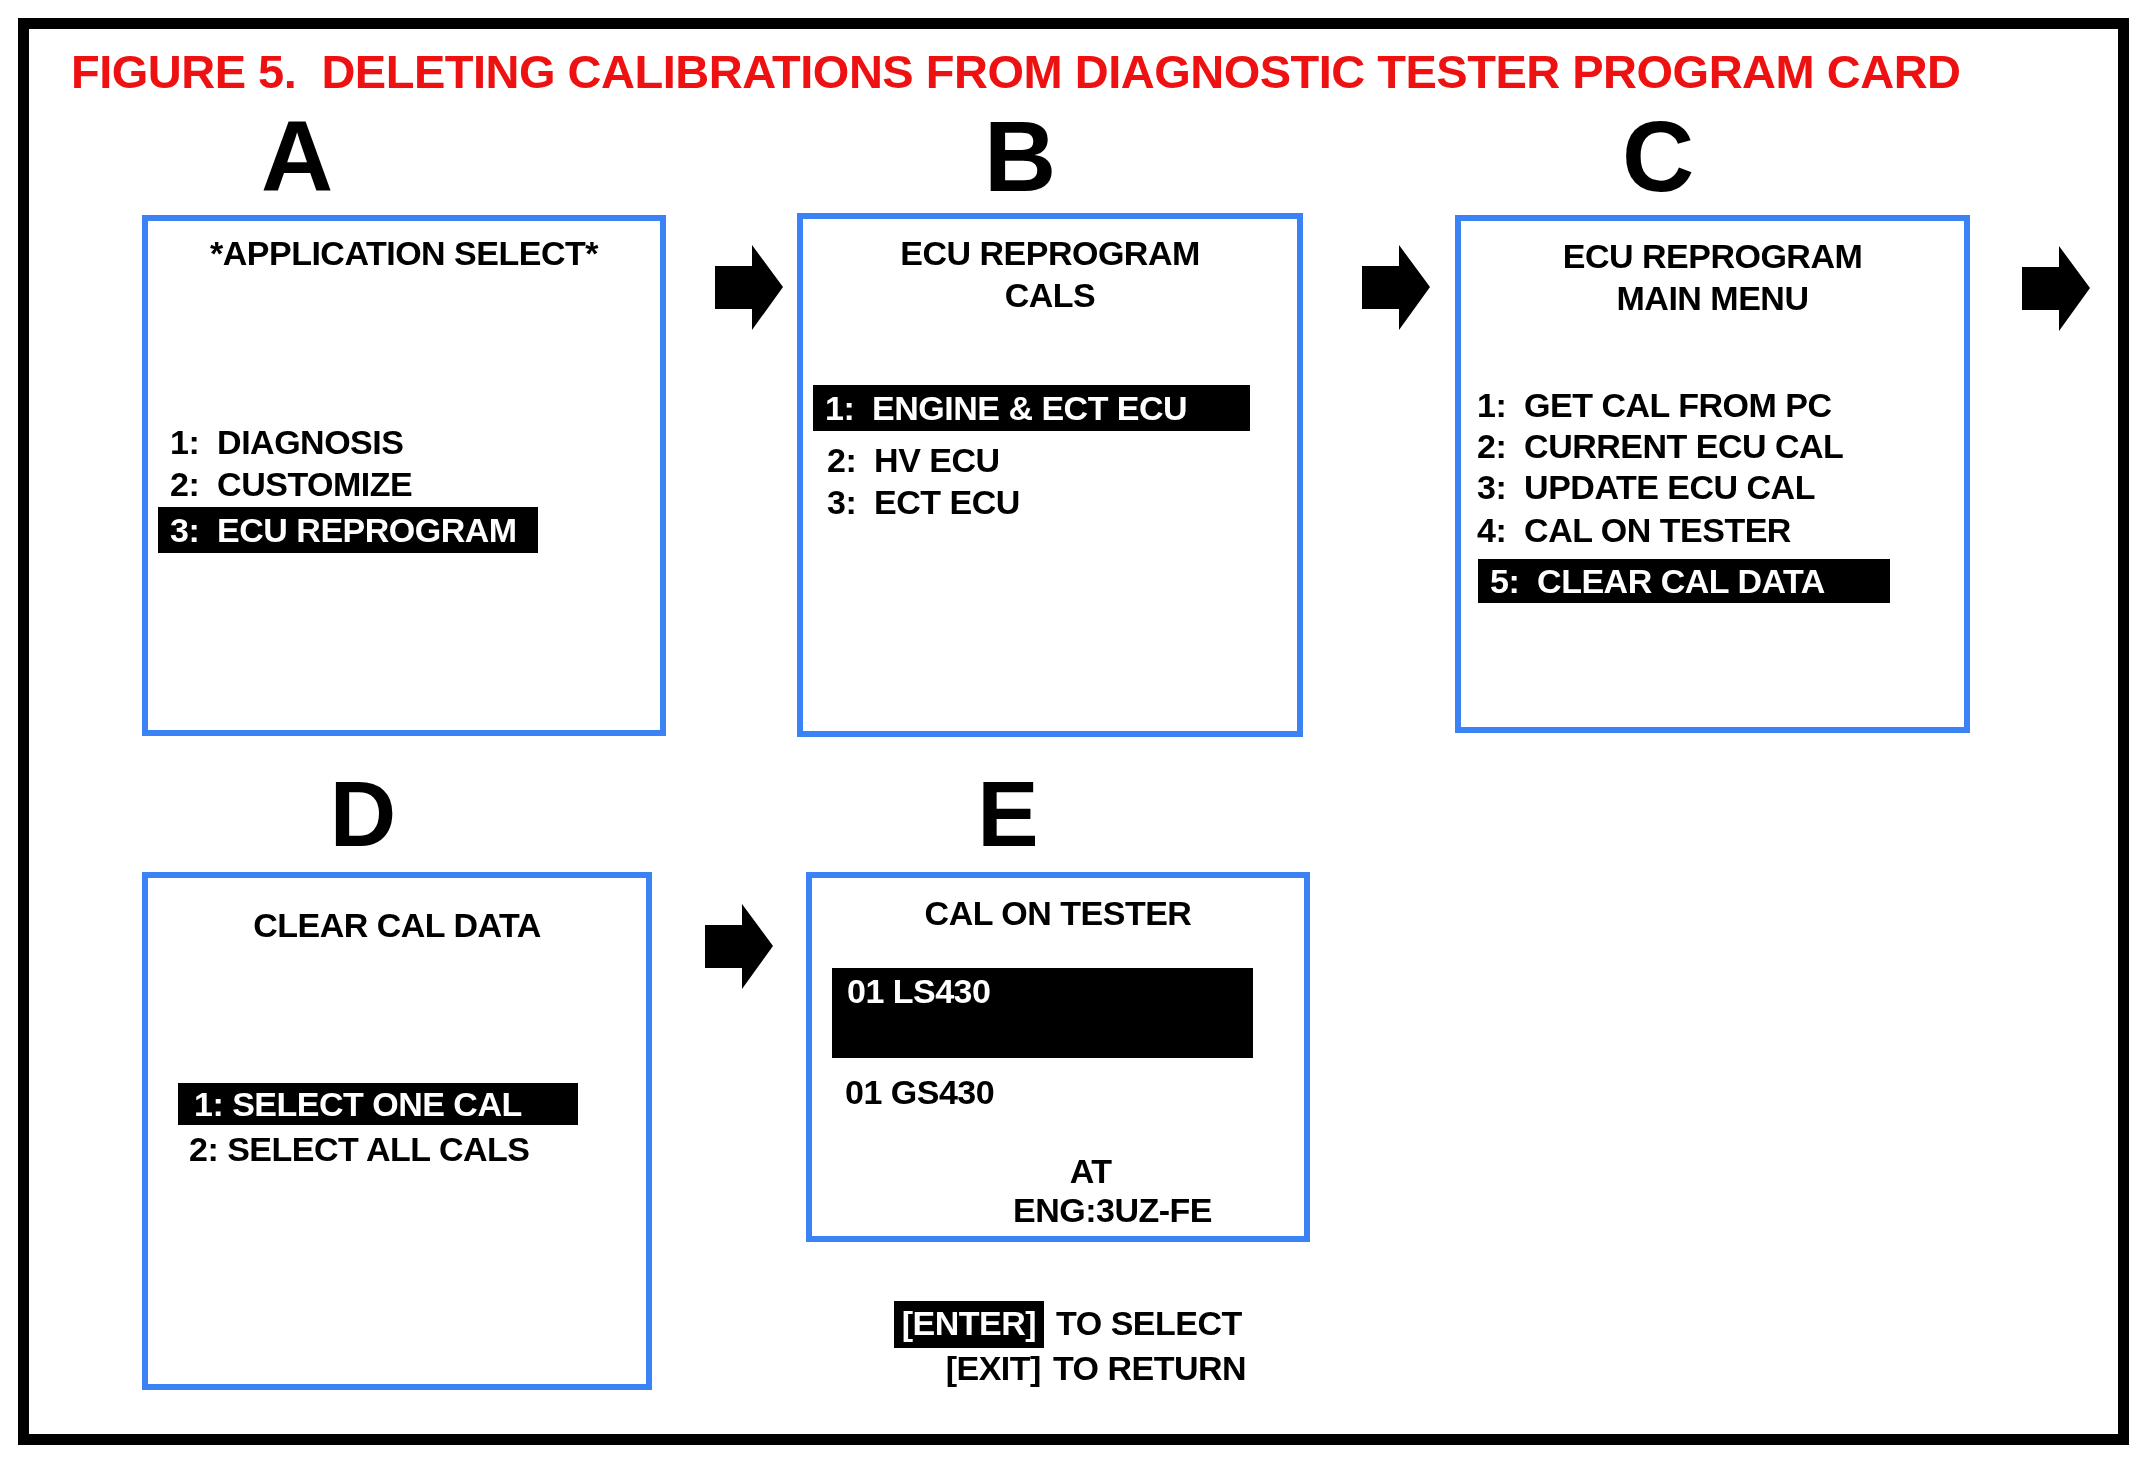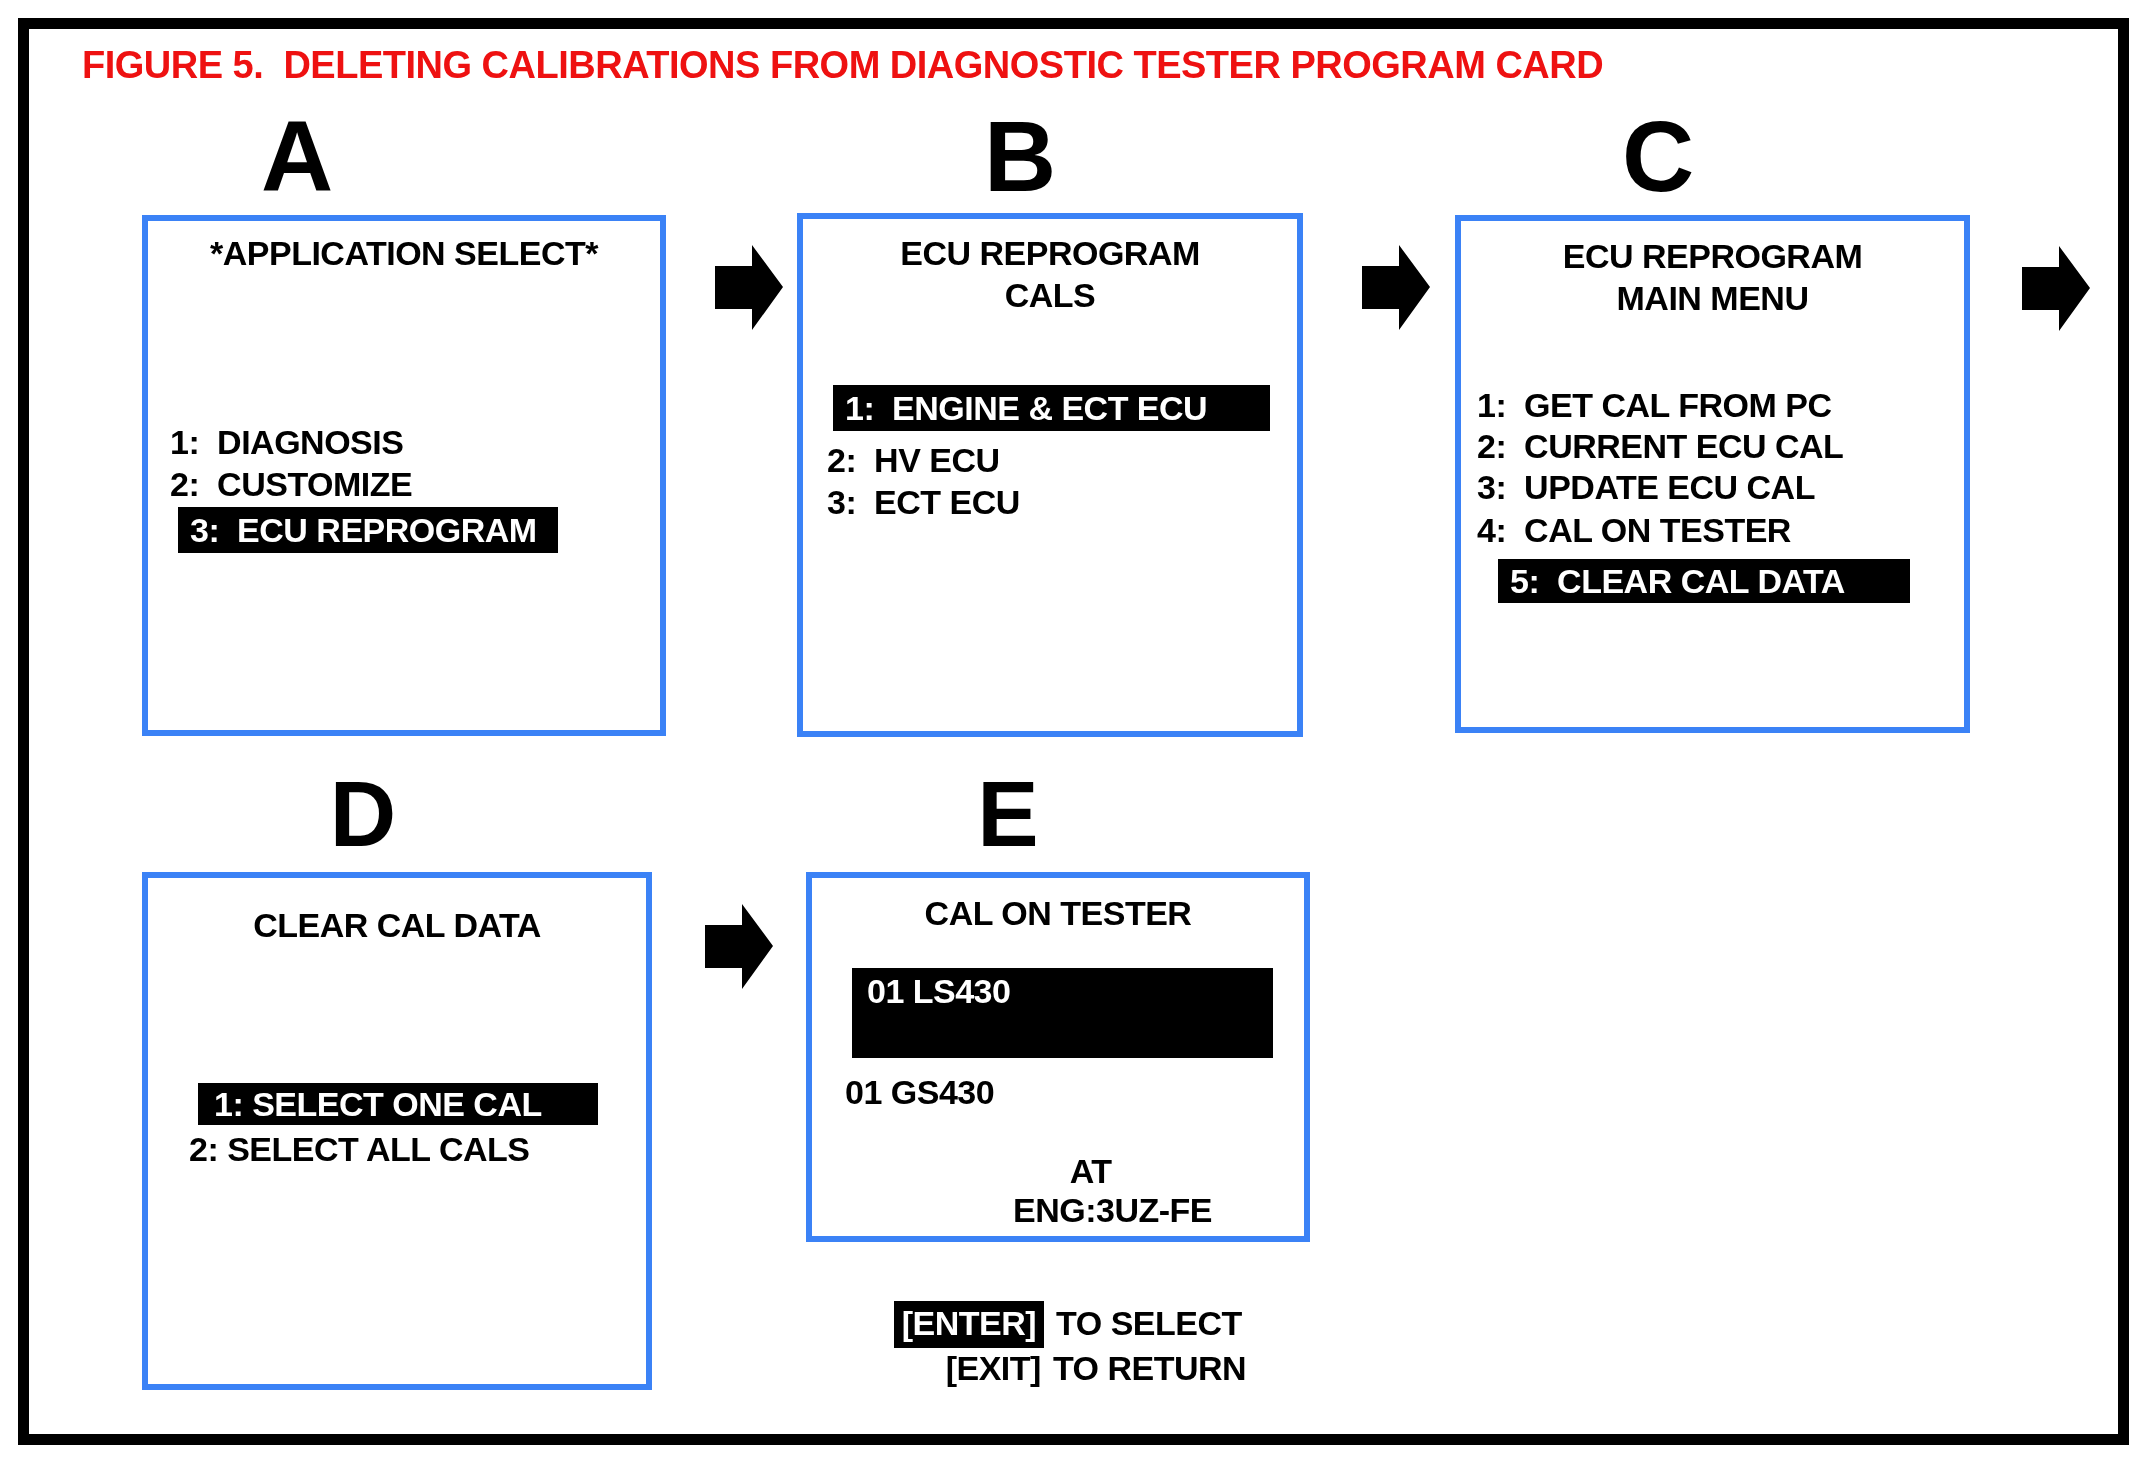--- a/index.html
+++ b/index.html
@@ -6,40 +6,40 @@
   .stage {
     position:relative; width:2145px; height:1461px; background:#ffffff;
     font-family:"Liberation Sans", sans-serif; font-weight:bold; color:#000;
     overflow:hidden;
   }
   .outer-border {
     position:absolute; left:18px; top:18px; width:2089px; height:1405px;
     border:11px solid #000;
   }
   .fig-title {
-    position:absolute; left:82px; top:44px; font-size:38px; letter-spacing:-0.5px;
+    position:absolute; left:71px; top:44px; font-size:47px; letter-spacing:-0.5px;
     color:#ee1111; white-space:pre;
   }
   .letter {
     position:absolute; font-size:100px; line-height:1; transform:translateX(-50%);
     letter-spacing:0;
   }
   .letter.small { font-size:92px; }
   .screen {
     position:absolute; background:#fff; border:6px solid #3b82f6; box-sizing:border-box;
   }
   .hdr {
     position:absolute; left:0; right:0; text-align:center; font-size:34px;
     letter-spacing:-0.5px; white-space:pre; line-height:40px;
   }
   .mi {
     position:absolute; font-size:34px; letter-spacing:-0.5px; white-space:pre;
     line-height:38px;
   }
-  .hl { background:#000; color:#fff;margin-left:20px; }
+  .hl { background:#000; color:#fff; }
   .arrow { position:absolute; }
   .arrow polygon { fill:#000; }
   .cal-block { position:absolute; font-size:34px; letter-spacing:-0.5px; white-space:pre; }
   .cal-l1 { position:absolute; left:0; top:0; }
   .cal-l2 { position:absolute; left:0;text-align:center; }
   .cal-l2 .eng { position:absolute; }
   .efoot { position:absolute; font-size:34px; letter-spacing:-0.5px; white-space:pre; }
   .efoot .inv { background:#000; color:#fff; padding:3px 8px 6px 8px; }
   .efoot .ft { margin-left:12px; }
 </style>

